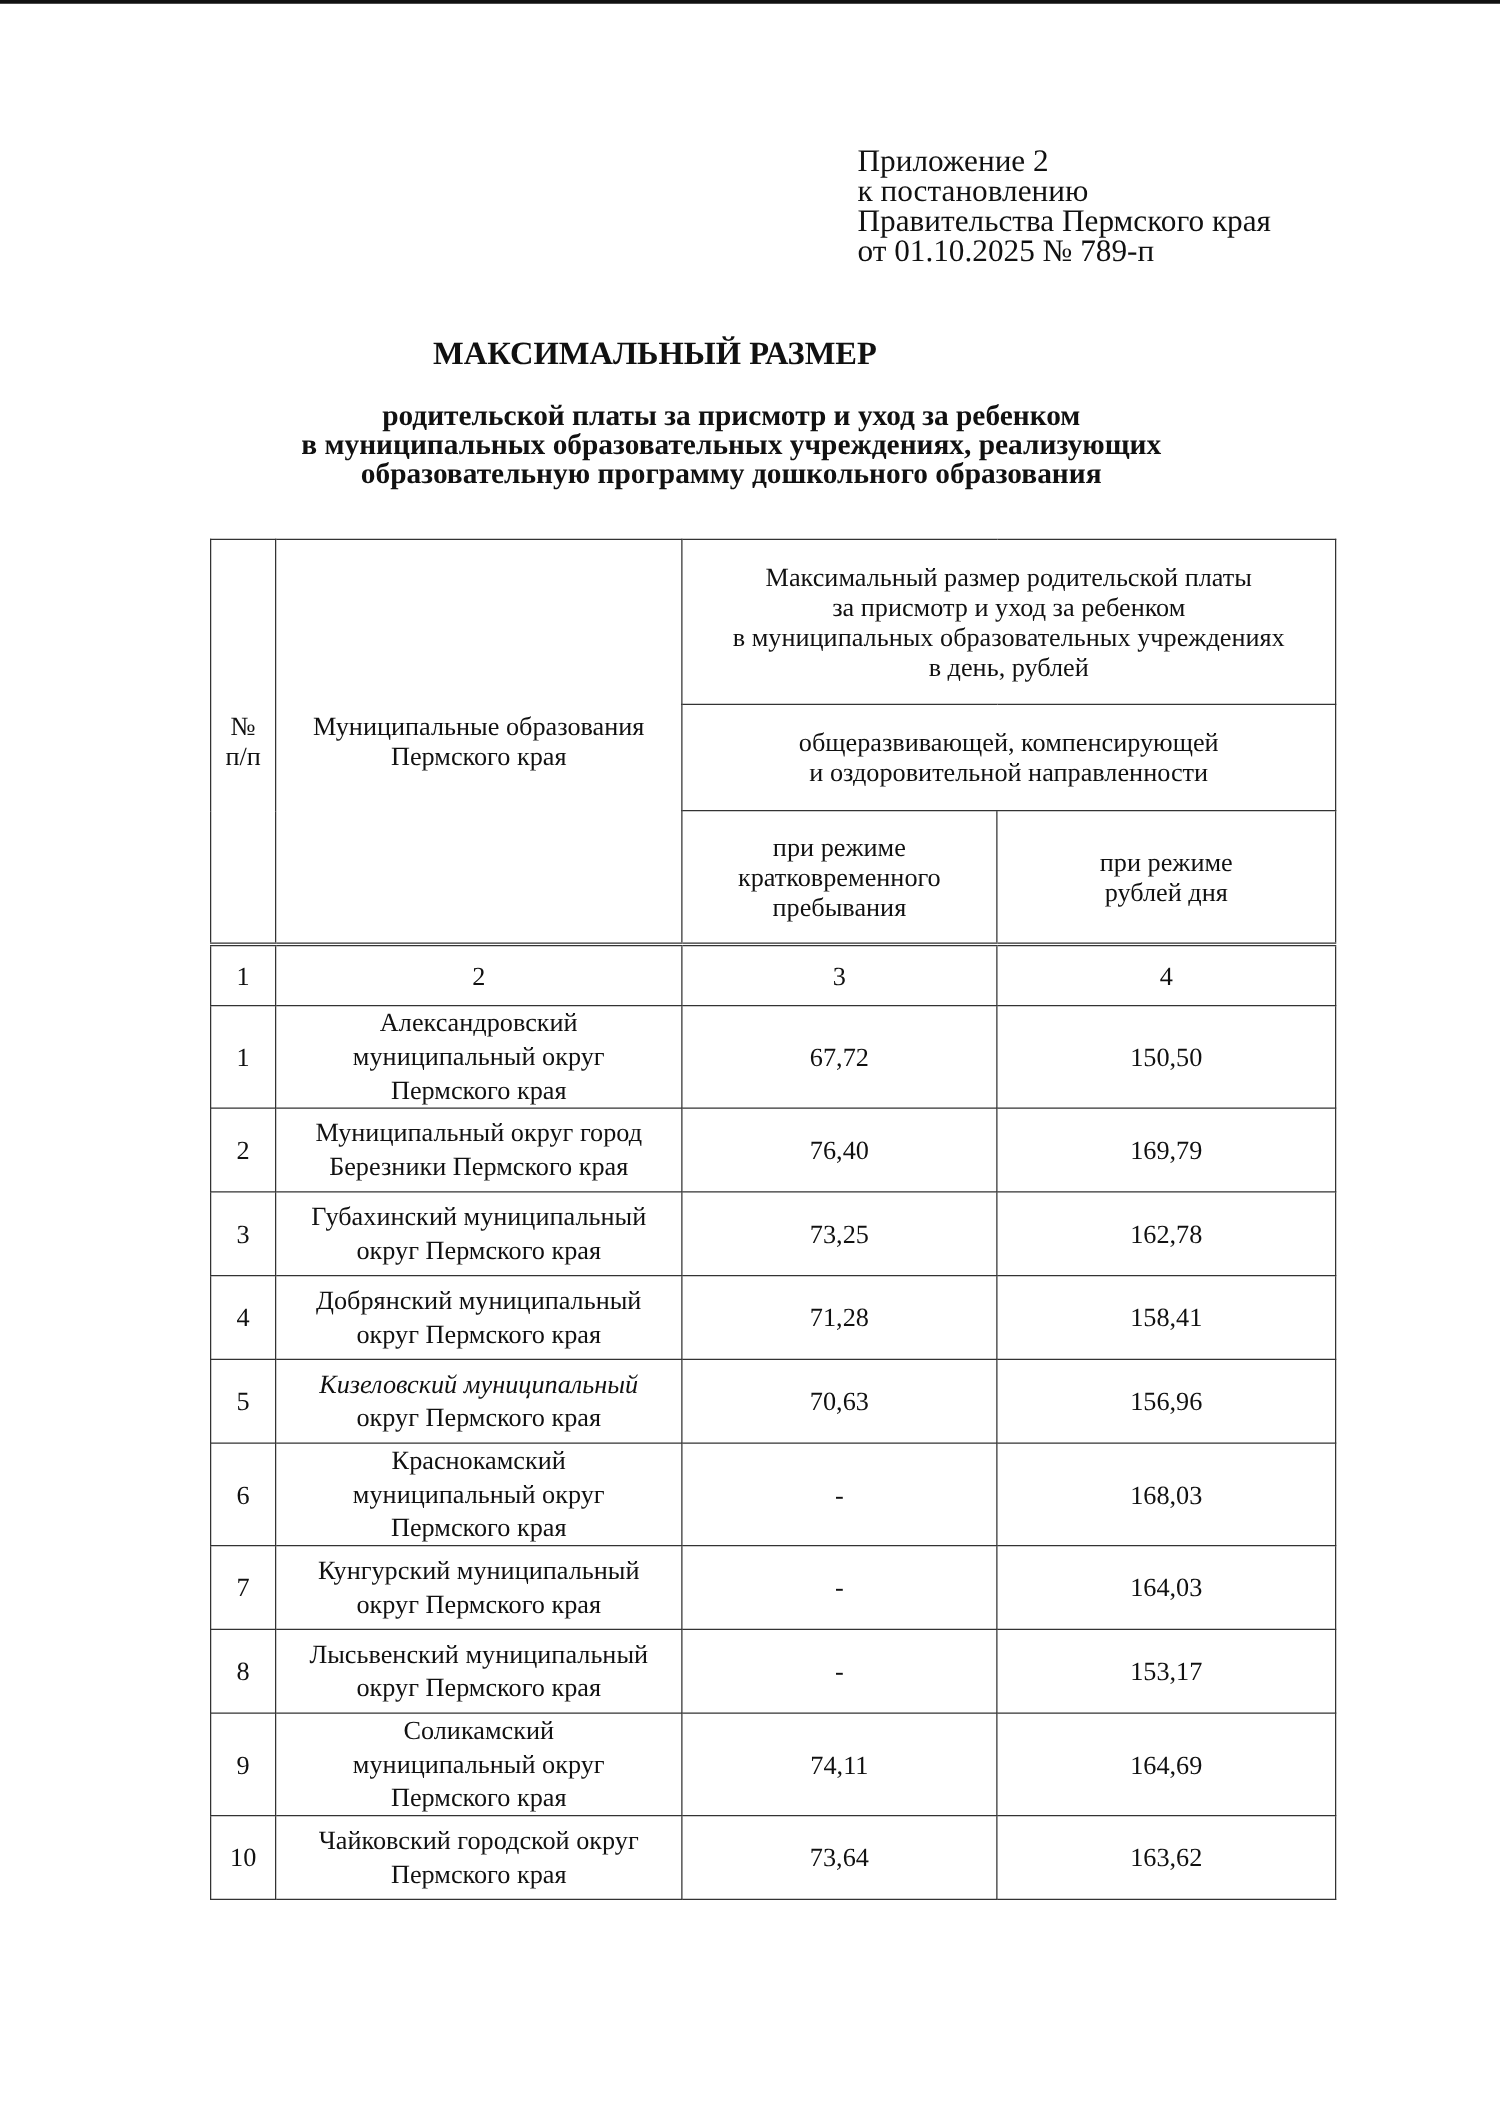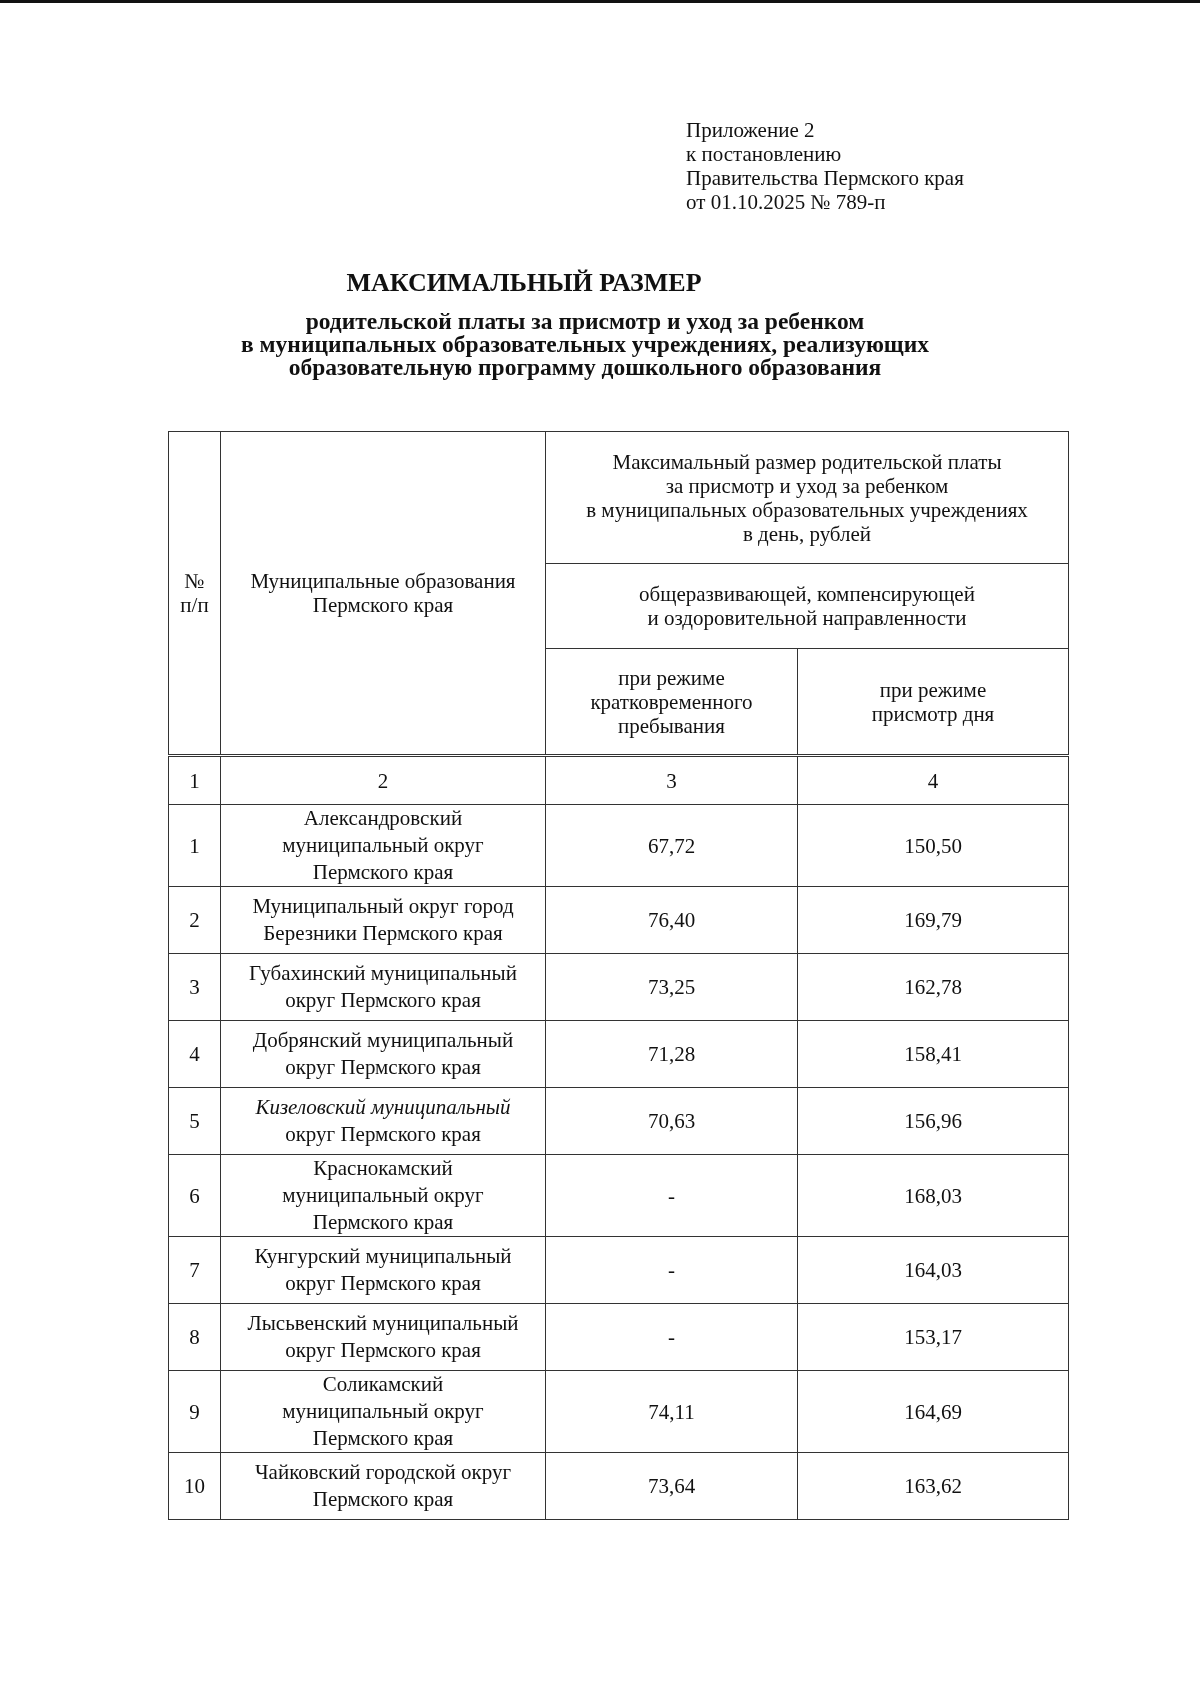--- a/index.html
+++ b/index.html
@@ -3,30 +3,30 @@
 <meta charset="utf-8">
 <style>
   html, body { margin: 0; padding: 0; background: #ffffff; }
   body {
     width: 1200px; height: 1695px; position: relative; overflow: hidden;
     font-family: "Liberation Serif", "DejaVu Serif", serif; color: #111;
   }
   .topbar { position: absolute; left: 0; top: 0; width: 1200px; height: 3px; background: #111; }
   .annex {
     position: absolute; left: 686px; top: 118px;
-    font-size: 21px; line-height: 24px; color: #111;
+    font-size: 25px; line-height: 24px; color: #111;
   }
   .annex div { white-space: nowrap; }
   .title {
     position: absolute; left: 0; width: 1048px; top: 268px; text-align: center;
     font-weight: bold; font-size: 26px; letter-spacing: 0px;
     font-family: "Liberation Serif", serif;
   }
   .subtitle {
-    position: absolute; left: 0; width: 1170px; top: 310px; text-align: center;
+    position: absolute; left: 0; width: 1170px; top: 322px; text-align: center;
     font-weight: bold; font-size: 23.5px; line-height: 23px;
   }
   .subtitle div { white-space: nowrap; }
   table.main {
     position: absolute; left: 168px; top: 431px; width: 900px;
     border-collapse: collapse; table-layout: fixed;
     font-size: 21px; line-height: 24px;
   }
   table.main td, table.main th {
     border: 1.5px solid #333; font-weight: normal; padding: 0 6px;
@@ -95,21 +95,21 @@
       </th>
     </tr>
     <tr class="h-bot">
       <th>
         <div>при режиме</div>
         <div>кратковременного</div>
         <div>пребывания</div>
       </th>
       <th>
         <div>при режиме</div>
-        <div>присмотр дня</div>
+        <div>рублей дня</div>
       </th>
     </tr>
   </thead>
   <tbody>
     <tr class="numrow">
       <td>1</td>
       <td>2</td>
       <td>3</td>
       <td>4</td>
     </tr>

